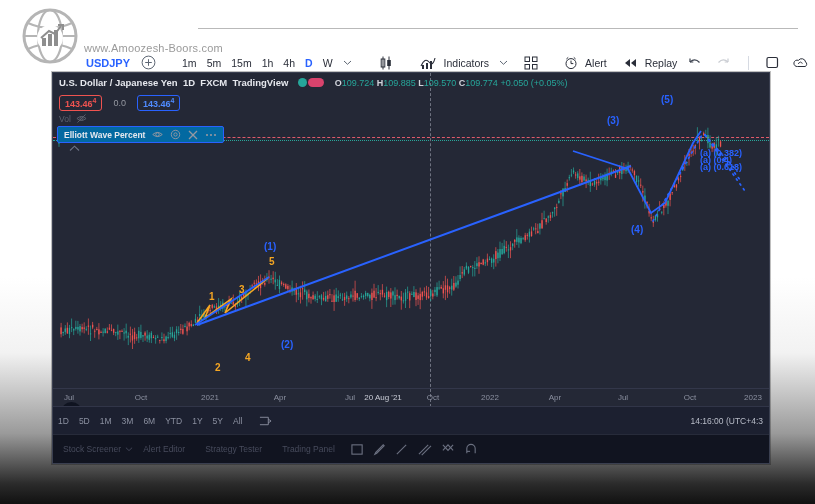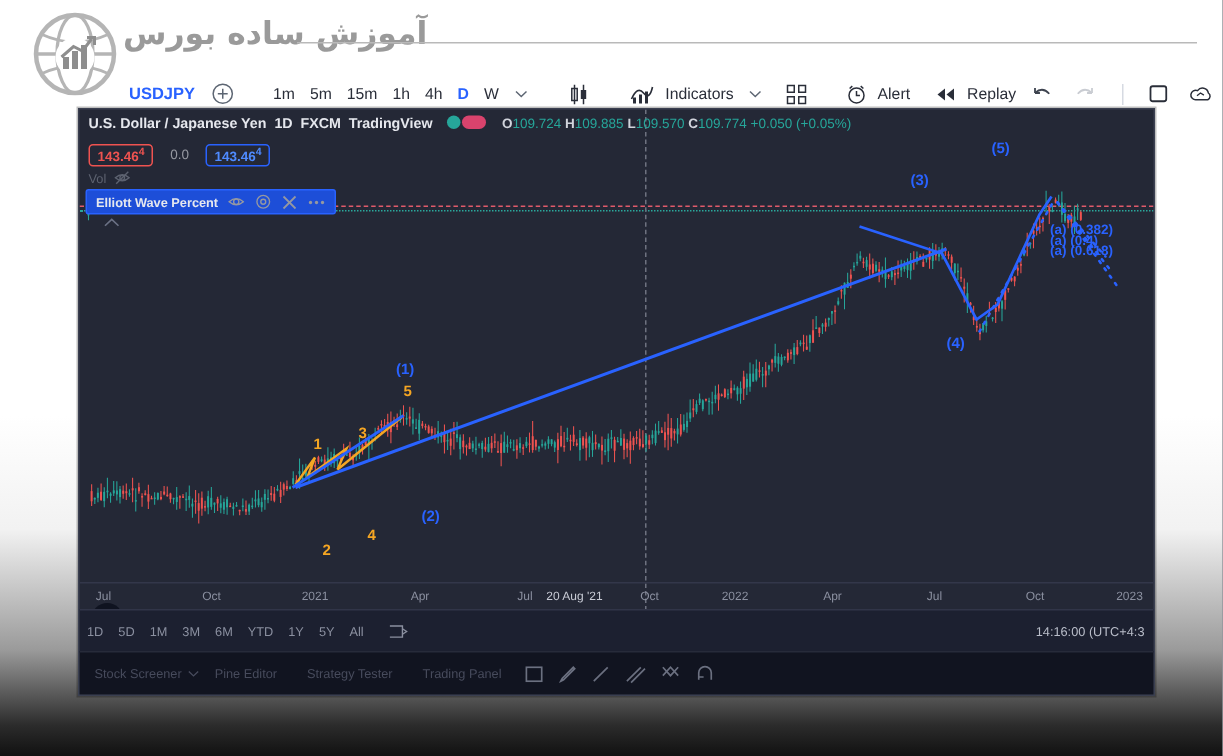--- a/index.html
+++ b/index.html
@@ -72,21 +72,21 @@
   .badge-red{border:1px solid #ef5350;color:#ef5350;}
   .badge-blue{border:1px solid #2962ff;color:#4f8bff;}
   .badge-plain{color:#9598a1;font-weight:normal;text-align:right;}
   .sup{font-size:7px;vertical-align:super;}
 
   #volrow{position:absolute;left:6px;top:40px;font-size:8.5px;color:#5d6270;display:flex;align-items:center;gap:5px;}
 
   #indicator-box{
     position:absolute;left:4px;top:53px;height:15px;
     display:flex;align-items:center;gap:7px;
-    border:1px solid #2962ff;border-radius:2px;background:#1d4ed8;
+    border:1px solid #2962ff;border-radius:2px;background:#0369a1;
     padding:0 6px;font-size:8.5px;color:#e6e8ee;font-weight:bold;
   }
   .ind-icon{color:#9598a1;font-weight:normal;display:inline-flex;align-items:center;}
 
   #collapse-caret{position:absolute;left:16px;top:72px;color:#6b7185;font-size:9px;}
 
   #tvlogo{
     position:absolute;left:8px;bottom:40px;width:21px;height:21px;border-radius:50%;
     background:#0f1320;display:flex;align-items:center;justify-content:center;
   }
@@ -142,21 +142,21 @@
     <line x1="2" y1="28" x2="54" y2="28" stroke="#b5b5b5" stroke-width="2.2"></line>
     <path d="M6 15 Q28 25 50 15" fill="none" stroke="#b5b5b5" stroke-width="2"></path>
     <path d="M6 41 Q28 31 50 41" fill="none" stroke="#b5b5b5" stroke-width="2"></path>
     <circle cx="28" cy="30" r="13" fill="#ffffff"></circle>
     <rect x="20" y="30" width="4" height="8" fill="#8e8e8e"></rect>
     <rect x="26" y="26" width="4" height="12" fill="#8e8e8e"></rect>
     <rect x="32" y="22" width="4" height="16" fill="#8e8e8e"></rect>
     <path d="M19 30 L27 23 L33 26 L39 18" fill="none" stroke="#8e8e8e" stroke-width="2"></path>
     <path d="M36 17 h5 v5" fill="none" stroke="#8e8e8e" stroke-width="2"></path>
   </svg>
-  <div id="wm-text">آموزش ساده بورس</div>
+  <div id="wm-url">www.Amoozesh-Boors.com</div>
 </div>
 <div id="wm-rule"></div>
 
 <div id="toolbar">
 
   <div class="tb-sym">USDJPY</div>
 
   <div class="tb-item tb-icon" style="margin-left:6px;">
     <svg width="15" height="15" viewBox="0 0 15 15">
       <circle cx="7.5" cy="7.5" r="6.4" fill="none" stroke="#5d6673" stroke-width="1"></circle>
@@ -1053,21 +1053,21 @@
       <span id="clock">14:16:00 (UTC+4:3</span>
     </div>
 
     <div id="statusbar">
       <span class="s">Stock Screener</span>
       <span style="margin-left:-6px;">
         <svg width="8" height="8" viewBox="0 0 9 9">
           <path d="M1 3 L4.5 6.3 L8 3" fill="none" stroke="#474b5c" stroke-width="1"></path>
         </svg>
       </span>
-      <span class="s">Pine Editor</span>
+      <span class="s">Alert Editor</span>
       <span class="s">Strategy Tester</span>
       <span class="s">Trading Panel</span>
       <span id="sb-tools">
         <svg width="13" height="13" viewBox="0 0 14 14">
           <rect x="1" y="2" width="11" height="10" fill="none" stroke="#6b7080" stroke-width="1.2"></rect>
         </svg>
         <svg width="13" height="13" viewBox="0 0 14 14">
           <path d="M2 12 L4 11 L12 3 L11 2 L3 10 Z" fill="none" stroke="#6b7080" stroke-width="1.2"></path>
         </svg>
         <svg width="13" height="13" viewBox="0 0 14 14">

